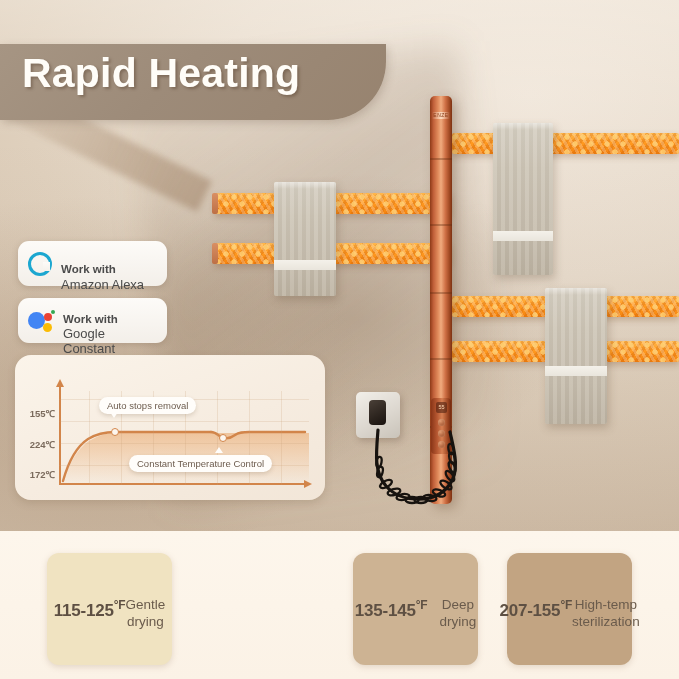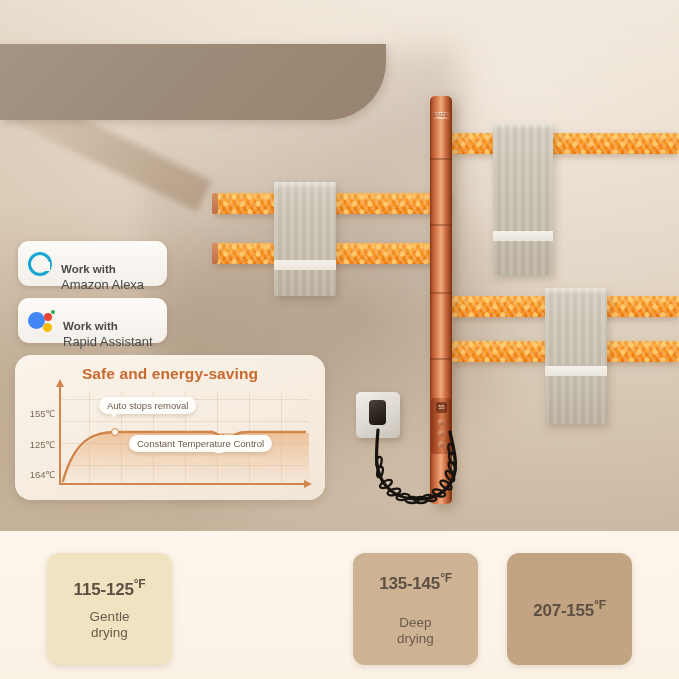--- a/index.html
+++ b/index.html
@@ -113,21 +113,21 @@
   }
   .axis-x{
     position:absolute;left:44px;top:128px;width:246px;height:2px;background:#d2854a;
   }
   .axis-x-arrow{
     position:absolute;left:289px;top:125px;width:0;height:0;
     border-top:4.5px solid transparent;border-bottom:4.5px solid transparent;
     border-left:8px solid #d2854a;
   }
   .ytick{
-    position:absolute;right:0;font-size:9.5px;color:#7a6a5c;font-weight:normal;
+    position:absolute;right:0;font-size:9.5px;color:#7a6a5c;font-weight:bold;
     white-space:nowrap;
   }
   .ylabels{position:absolute;left:0;top:0;width:40px;height:145px;}
   .callout{
     position:absolute;background:#fffdfa;border-radius:10px;
     padding:3px 8px;font-size:9.5px;color:#6d5c4e;white-space:nowrap;
     box-shadow:0 2px 4px rgba(120,95,70,.22);
   }
   .callout-tail{
     position:absolute;width:0;height:0;
@@ -220,21 +220,21 @@
   .cord-wrap{position:absolute;left:340px;top:420px;width:160px;height:95px;}
 
   
   .bottom{
     position:absolute;left:0;top:531px;width:679px;height:148px;
     background:linear-gradient(180deg,#fdf6ec 0%,#fbf2e6 100%);
   }
   .tcard{
     position:absolute;top:553px;width:125px;height:112px;border-radius:12px;
     box-shadow:0 2px 6px rgba(140,110,80,.22);
-    display:flex;flex-direction:column;align-items:center;justify-content:center;
+    display:flex;flex-direction:row;align-items:center;justify-content:center;
     box-sizing:border-box;padding:6px;
   }
   .tcard-temp{
     font-size:17px;font-weight:bold;color:#5e5043;letter-spacing:-.2px;white-space:nowrap;
   }
   .tcard-temp .deg{font-size:12px;vertical-align:super;}
   .tcard-desc{
     margin-top:9px;font-size:13.5px;color:#6a5b4c;text-align:center;line-height:1.2;
   }
 </style>
@@ -309,49 +309,49 @@
           <ellipse cx="112" cy="47" rx="5.6" ry="2.6" transform="rotate(68 112 47)"></ellipse>
           <ellipse cx="112" cy="38" rx="5.4" ry="2.6" transform="rotate(76 112 38)"></ellipse>
           <ellipse cx="111" cy="29" rx="5.2" ry="2.5" transform="rotate(80 111 29)"></ellipse>
           <ellipse cx="40" cy="52" rx="5.4" ry="2.6" transform="rotate(-76 40 52)"></ellipse>
           <ellipse cx="39" cy="42" rx="5.2" ry="2.5" transform="rotate(-80 39 42)"></ellipse>
         </g>
       </svg>
     </div>
 
     <div class="banner"></div>
+    <div class="banner-title">Rapid Heating</div>
 
     <div class="badge badge-alexa">
       <div class="alexa-icon"></div>
       <div class="badge-txt">
         <div class="badge-line1">Work with</div>
         <div class="badge-line2">Amazon Alexa</div>
       </div>
     </div>
 
     <div class="badge badge-google">
       <div class="ga-icon">
         <div class="ga-blue"></div>
         <div class="ga-red"></div>
         <div class="ga-yellow"></div>
         <div class="ga-green"></div>
       </div>
       <div class="badge-txt">
         <div class="badge-line1">Work with</div>
-        <div class="badge-line2">Rapid Assistant</div>
+        <div class="badge-line2">Google Constant</div>
       </div>
     </div>
 
     <div class="chart-card">
-      <div class="chart-title">Safe and energy-saving</div>
 
       <div class="ylabels">
         <div class="ytick" style="top:52px;">155℃</div>
-        <div class="ytick" style="top:83px;">125℃</div>
-        <div class="ytick" style="top:113px;">164℃</div>
+        <div class="ytick" style="top:83px;">224℃</div>
+        <div class="ytick" style="top:113px;">172℃</div>
       </div>
 
       <div class="axis-y"></div>
       <div class="axis-y-arrow"></div>
       <div class="axis-x"></div>
       <div class="axis-x-arrow"></div>
 
       <div class="chart-plot">
         <div class="grid-v" style="left:30px;"></div>
         <div class="grid-v" style="left:62px;"></div>
@@ -377,21 +377,21 @@
           <path d="M152 41 C 158 41, 160 46, 164 47 C 168 48, 172 47, 176 44 C 180 41, 184 41, 190 41 L 246 41" fill="none" stroke="#d2854a" stroke-width="2.4" stroke-linecap="round"></path>
         </svg>
 
         <div class="node" style="left:52px;top:37px;"></div>
         <div class="node" style="left:160px;top:43px;"></div>
       </div>
 
       <div class="callout" style="left:84px;top:42px;">Auto stops removal</div>
       <div class="callout-tail" style="left:95px;top:57px;"></div>
 
-      <div class="callout" style="left:114px;top:80px;text-align:right;">Constant Temperature Control</div>
+      <div class="callout" style="left:114px;top:100px;text-align:right;">Constant Temperature Control</div>
       <div class="callout-tail" style="left:200px;top:92px;transform:rotate(180deg);"></div>
     </div>
   </div>
 
   <div class="bottom"></div>
 
   <div class="tcard" style="left:47px;background:#f0e3c1;">
     <div class="tcard-temp">
       <span>115-125</span><span class="deg">°F</span>
     </div>
@@ -403,15 +403,16 @@
     <div class="tcard-temp">
       <span>135-145</span><span class="deg">°F</span>
     </div>
     <div class="tcard-desc">Deep<br>drying</div>
   </div>
 
   <div class="tcard" style="left:507px;background:#c2a482;">
     <div class="tcard-temp">
       <span>207-155</span><span class="deg">°F</span>
     </div>
+    <div class="tcard-desc">High-temp<br>sterilization</div>
   </div>
 
 </div>
 
 </body></html>

